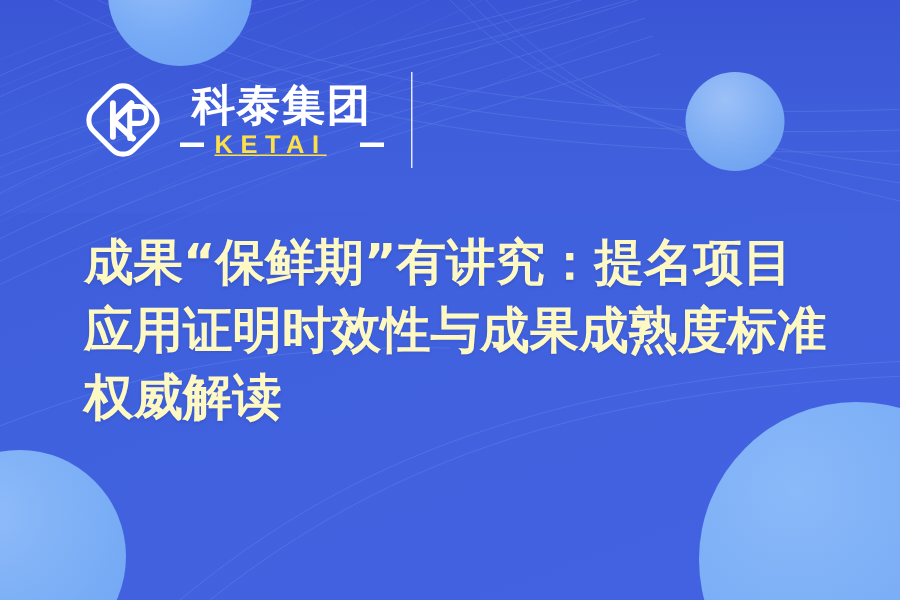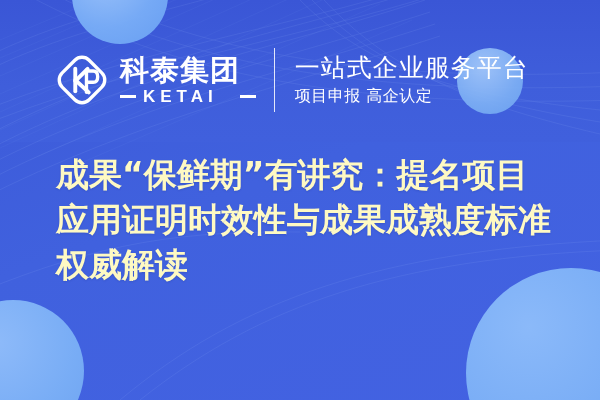--- a/index.html
+++ b/index.html
@@ -77,20 +77,21 @@
 
   
   .header {
     position: absolute;
     left: 0;
     top: 42px;
     width: 600px;
     height: 76px;
     display: flex;
     align-items: center;
+    text-align: center;
   }
 
   .logo-group {
     display: flex;
     align-items: center;
     margin-left: 54px;
   }
 
   .logo-mark {
     width: 56px;
@@ -120,28 +121,29 @@
     margin-top: 3px;
   }
   .logo-dash {
     display: block;
     width: 16px;
     height: 3px;
     background: #ffffff;
     flex: 0 0 auto;
   }
   .logo-en {
-    color: #ffffff;
+    color: #fde047;
     font-size: 17px;
     line-height: 18px;
     font-weight: bold;
     letter-spacing: 5px;
     margin: 0 22px 0 7px;
     font-family: "Liberation Sans", sans-serif;
     white-space: nowrap;
+    text-decoration: underline;
   }
 
   .divider {
     width: 1px;
     height: 64px;
     background: rgba(255,255,255,0.85);
     margin-left: 18px;
     flex: 0 0 auto;
   }
 
@@ -248,22 +250,18 @@
         <div class="logo-en-row">
           <span class="logo-dash"></span>
           <span class="logo-en">KETAI</span>
           <span class="logo-dash"></span>
         </div>
       </div>
     </div>
 
     <div class="divider"></div>
 
-    <div class="tagline">
-      <div class="tagline-main">一站式企业服务平台</div>
-      <div class="tagline-sub">项目申报 高企认定</div>
-    </div>
 
   </div>
 
   <div class="title">成果“保鲜期”有讲究：提名项目应用证明时效性与成果成熟度标准权威解读</div>
 
 </div>
 
 </body></html>

